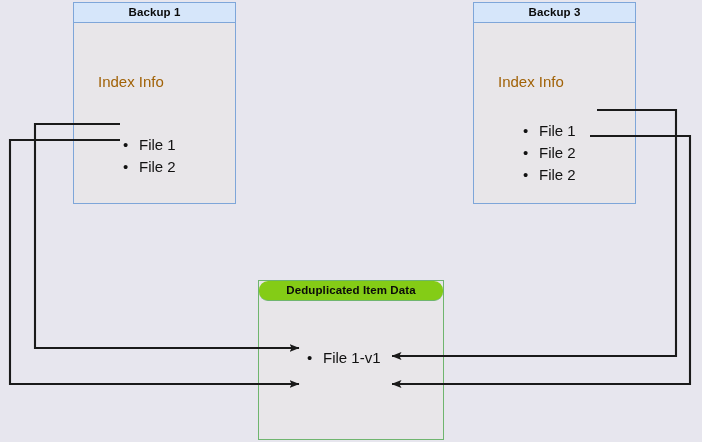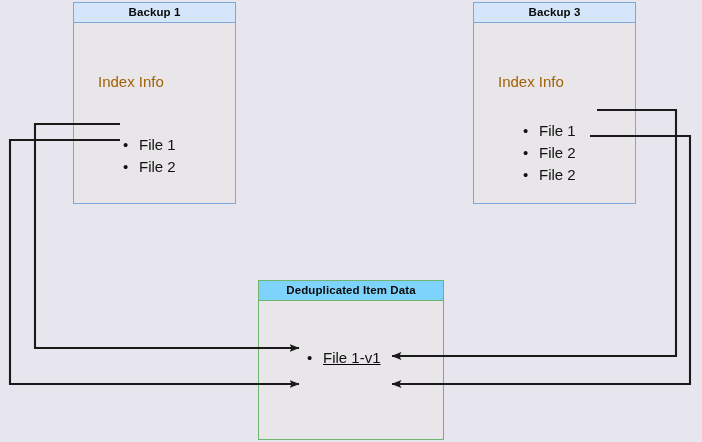--- a/index.html
+++ b/index.html
@@ -50,22 +50,23 @@
     font-size: 11.5px;
     font-weight: bold;
     color: #0a0a0a;
     letter-spacing: 0.1px;
   }
   .node.blue > .node-header {
     background: #d6e6fa;
     border-bottom: 1.6px solid #7ea6d9;
   }
   .node.green > .node-header {
-    background: #7dd3fc;
+    background: #84cc16;
     border-bottom: 1.6px solid #6fb56f;
+    border-radius: 9px;
   }
   .node-body {
     position: relative;
     height: calc(100% - 20px);
   }
   .caption {
     position: absolute;
     font-size: 15px;
     color: #a16207;
     white-space: nowrap;
@@ -138,19 +139,19 @@
         <li>File 1</li>
         <li>File 2</li>
         <li>File 2</li>
       </ul>
     </div>
   </div>
 
   <div class="node green" style="left:258px; top:280px; width:186px; height:160px;">
     <div class="node-header">Deduplicated Item Data</div>
     <div class="node-body">
-      <ul class="bullet-list" style="left:46px; top:46px;text-decoration:underline;">
+      <ul class="bullet-list" style="left:46px; top:46px;">
         <li>File 1-v1</li>
       </ul>
     </div>
   </div>
 
 </div>
 
 </body></html>

